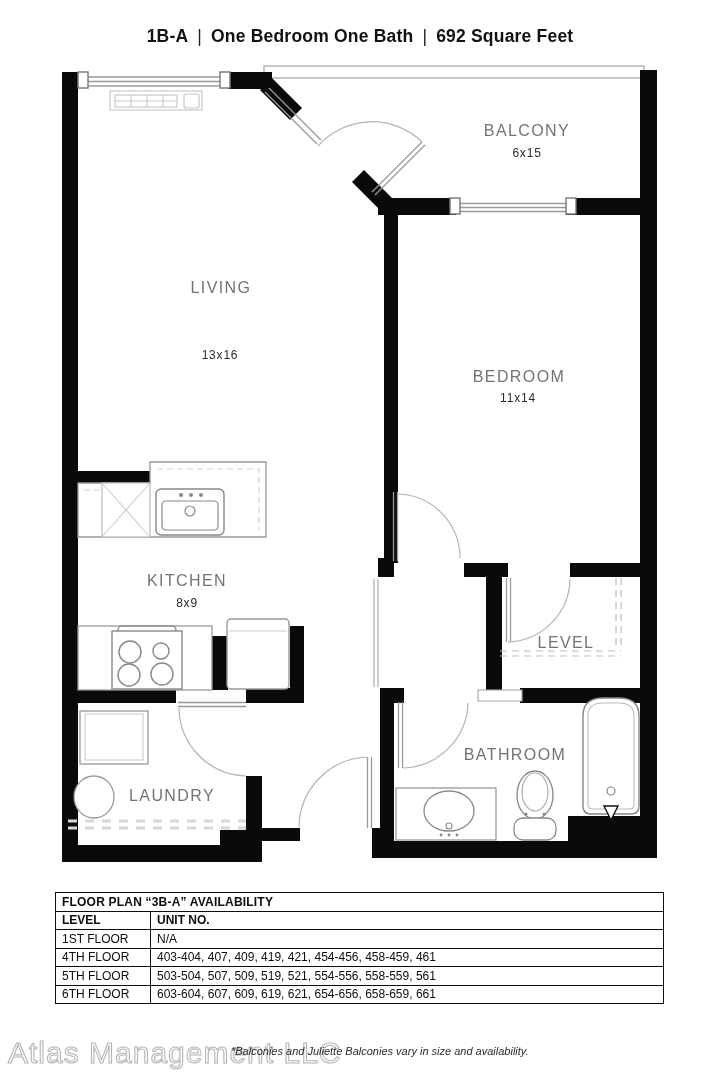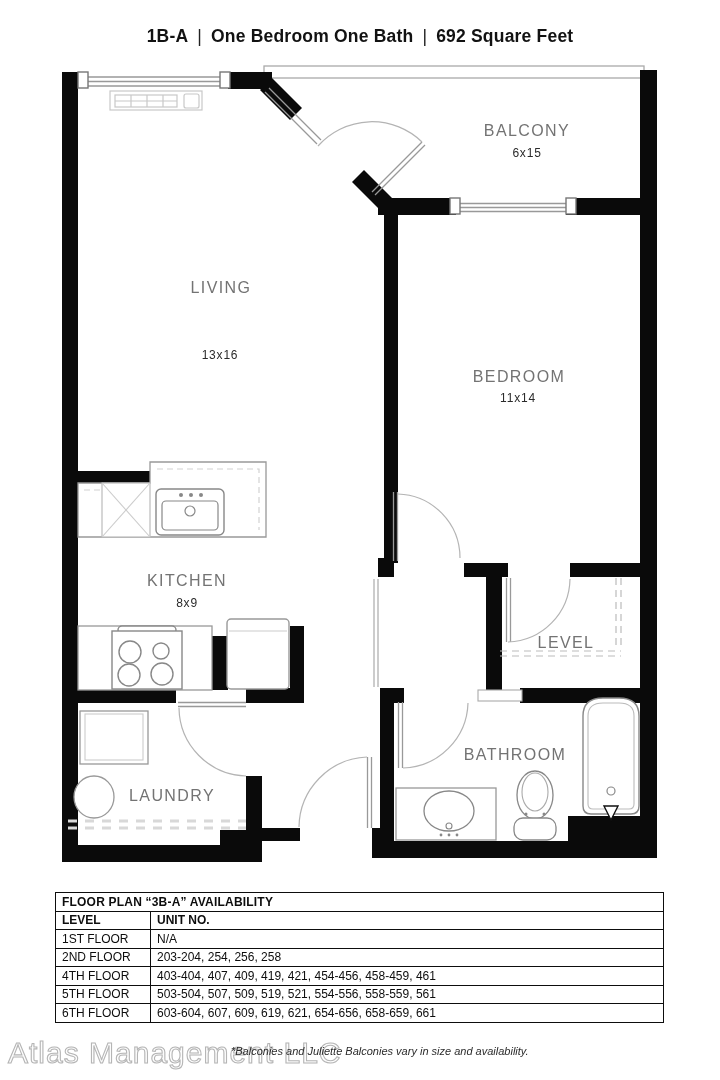--- a/index.html
+++ b/index.html
@@ -230,24 +230,20 @@
       </tr>
       <tr class="thead">
         <td class="lvl">LEVEL</td>
         <td>UNIT NO.</td>
       </tr>
       <tr class="trow">
         <td class="lvl">1ST FLOOR</td>
         <td>N/A</td>
       </tr>
       <tr class="trow">
-        <td class="lvl">2ND FLOOR</td>
-        <td>203-204, 254, 256, 258</td>
-      </tr>
-      <tr class="trow">
         <td class="lvl">4TH FLOOR</td>
         <td>403-404, 407, 409, 419, 421, 454-456, 458-459, 461</td>
       </tr>
       <tr class="trow">
         <td class="lvl">5TH FLOOR</td>
         <td>503-504, 507, 509, 519, 521, 554-556, 558-559, 561</td>
       </tr>
       <tr class="trow">
         <td class="lvl">6TH FLOOR</td>
         <td>603-604, 607, 609, 619, 621, 654-656, 658-659, 661</td>

